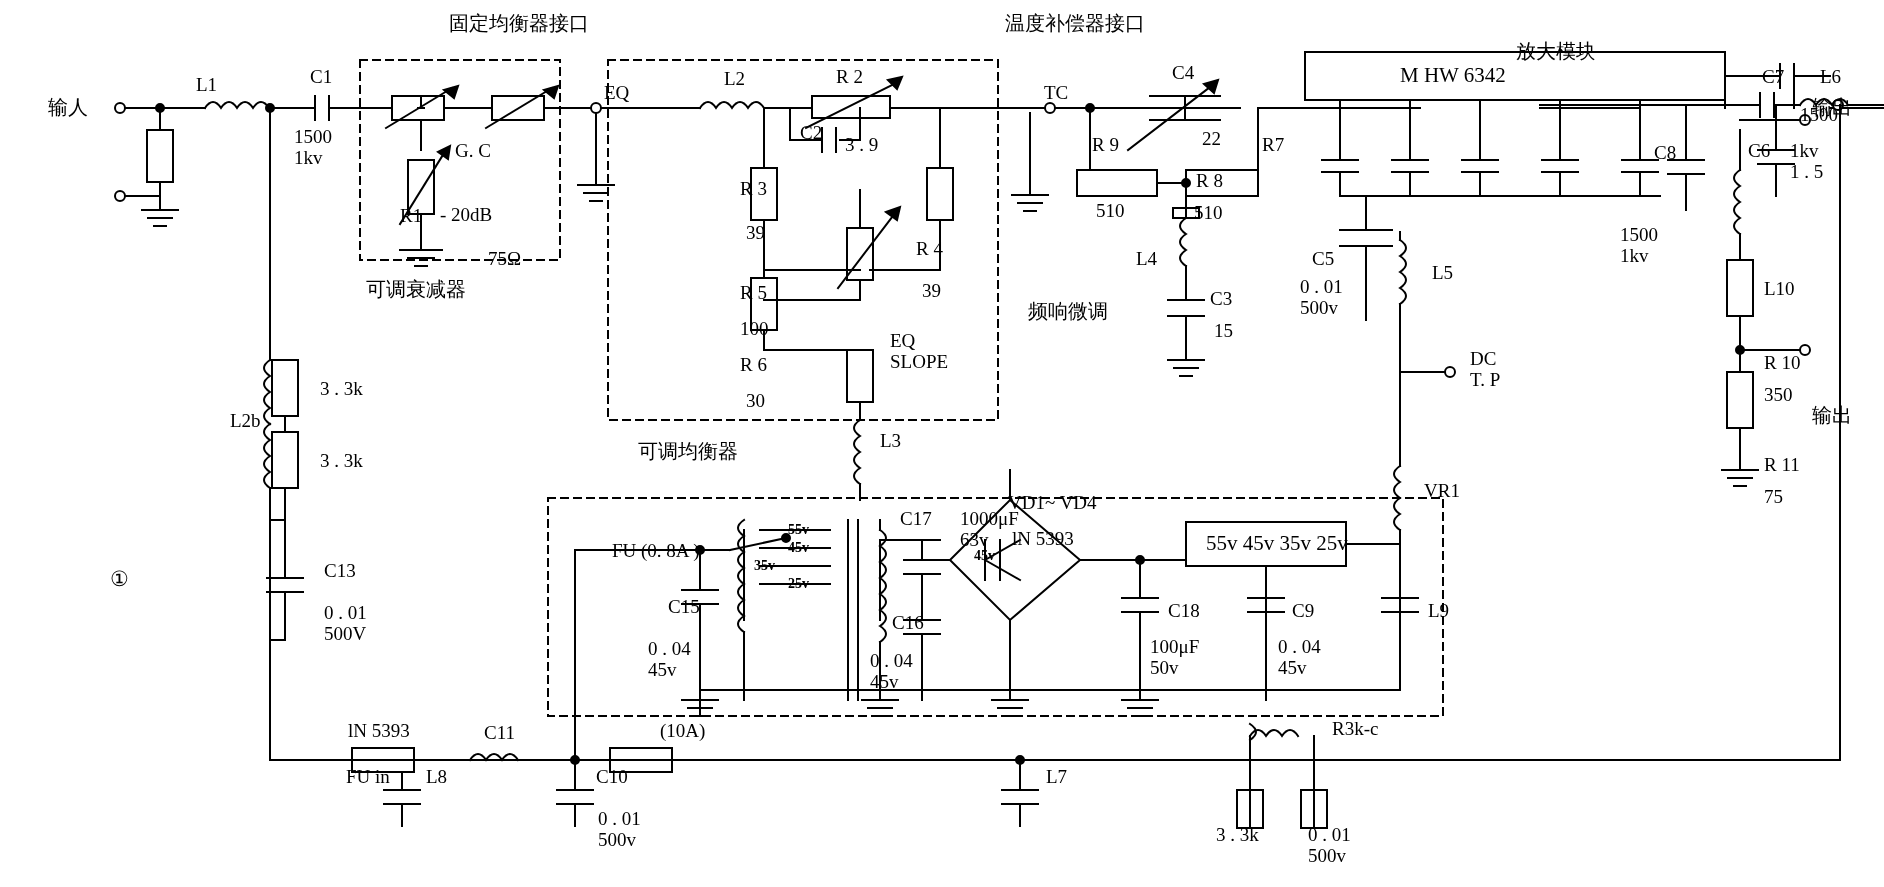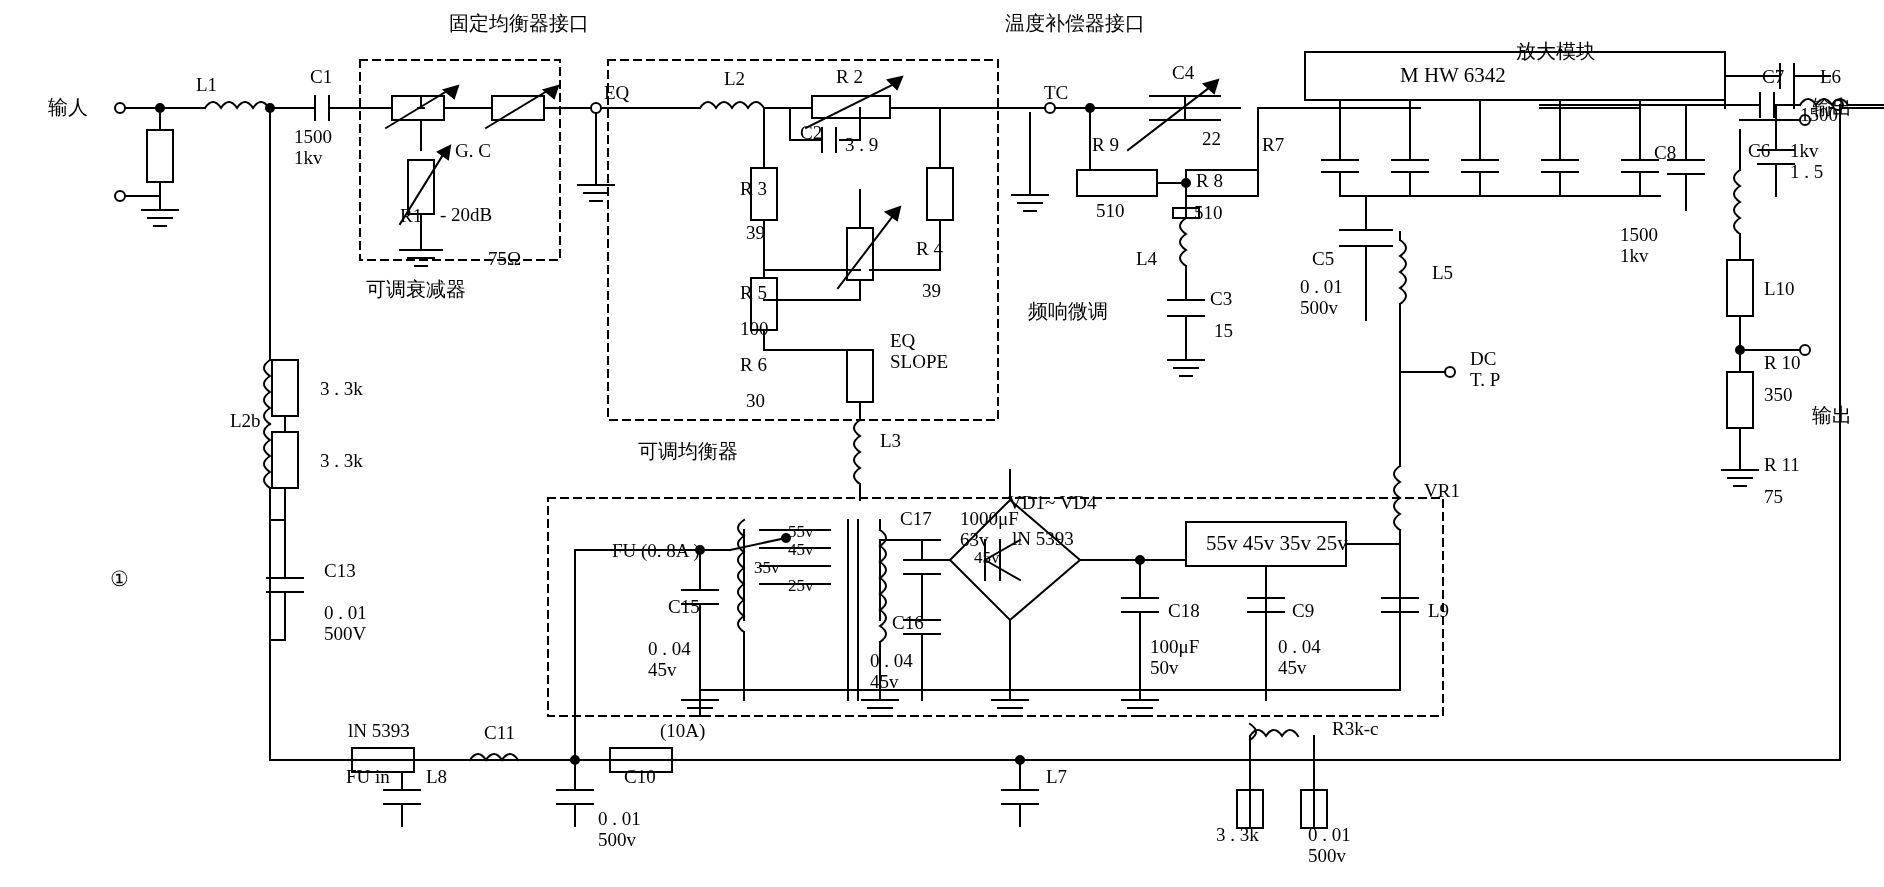--- a/index.html
+++ b/index.html
@@ -1,21 +1,21 @@
 <!DOCTYPE html>
 <html><head>
 <meta charset="utf-8">
 <style>
   html,body{margin:0;padding:0;background:#fff;}
   body{font-family:"Liberation Serif", serif;color:#000;}
   #sheet{position:relative;width:1884px;height:887px;background:#fff;overflow:hidden;}
   #sheet svg{position:absolute;left:0;top:0;}
   .lbl{position:absolute;font-family:"Liberation Serif", serif;font-size:19px;line-height:1.12;white-space:pre;color:#000;}
   .cn{font-family:"DejaVu Sans", sans-serif;font-size:20px;}
-  .sm{font-size:17px;}
+  .sm{font-size:14px;font-weight:bold;}
   .big{font-size:21px;}
 </style>
 </head>
 <body>
 
 <div id="sheet">
 
 <svg width="1884" height="887" viewBox="0 0 1884 887">
   <g stroke="#000" stroke-width="2" fill="none" stroke-linecap="square">
 
@@ -392,21 +392,21 @@
 <div class="lbl" style="left:324px;top:602px;">0 . 01
 500V</div>
 
 <div class="lbl big" style="left:110px;top:568px;">①</div>
 
 <div class="lbl" style="left:348px;top:720px;">lN 5393</div>
 <div class="lbl" style="left:346px;top:766px;">FU in</div>
 <div class="lbl" style="left:426px;top:766px;">L8</div>
 <div class="lbl" style="left:424px;top:808px;"></div>
 <div class="lbl" style="left:484px;top:722px;">C11</div>
-<div class="lbl" style="left:624px;top:766px;">C10</div>
+<div class="lbl" style="left:596px;top:766px;">C10</div>
 <div class="lbl" style="left:598px;top:808px;">0 . 01
 500v</div>
 <div class="lbl" style="left:636px;top:720px;margin-left:24px;">(10A)</div>
 <div class="lbl" style="left:1046px;top:766px;">L7</div>
 <div class="lbl" style="left:1044px;top:808px;"></div>
 <div class="lbl" style="left:1332px;top:718px;">R3k-c</div>
 <div class="lbl" style="left:1216px;top:824px;">3 . 3k</div>
 <div class="lbl" style="left:1308px;top:824px;">0 . 01
 500v</div>
 

